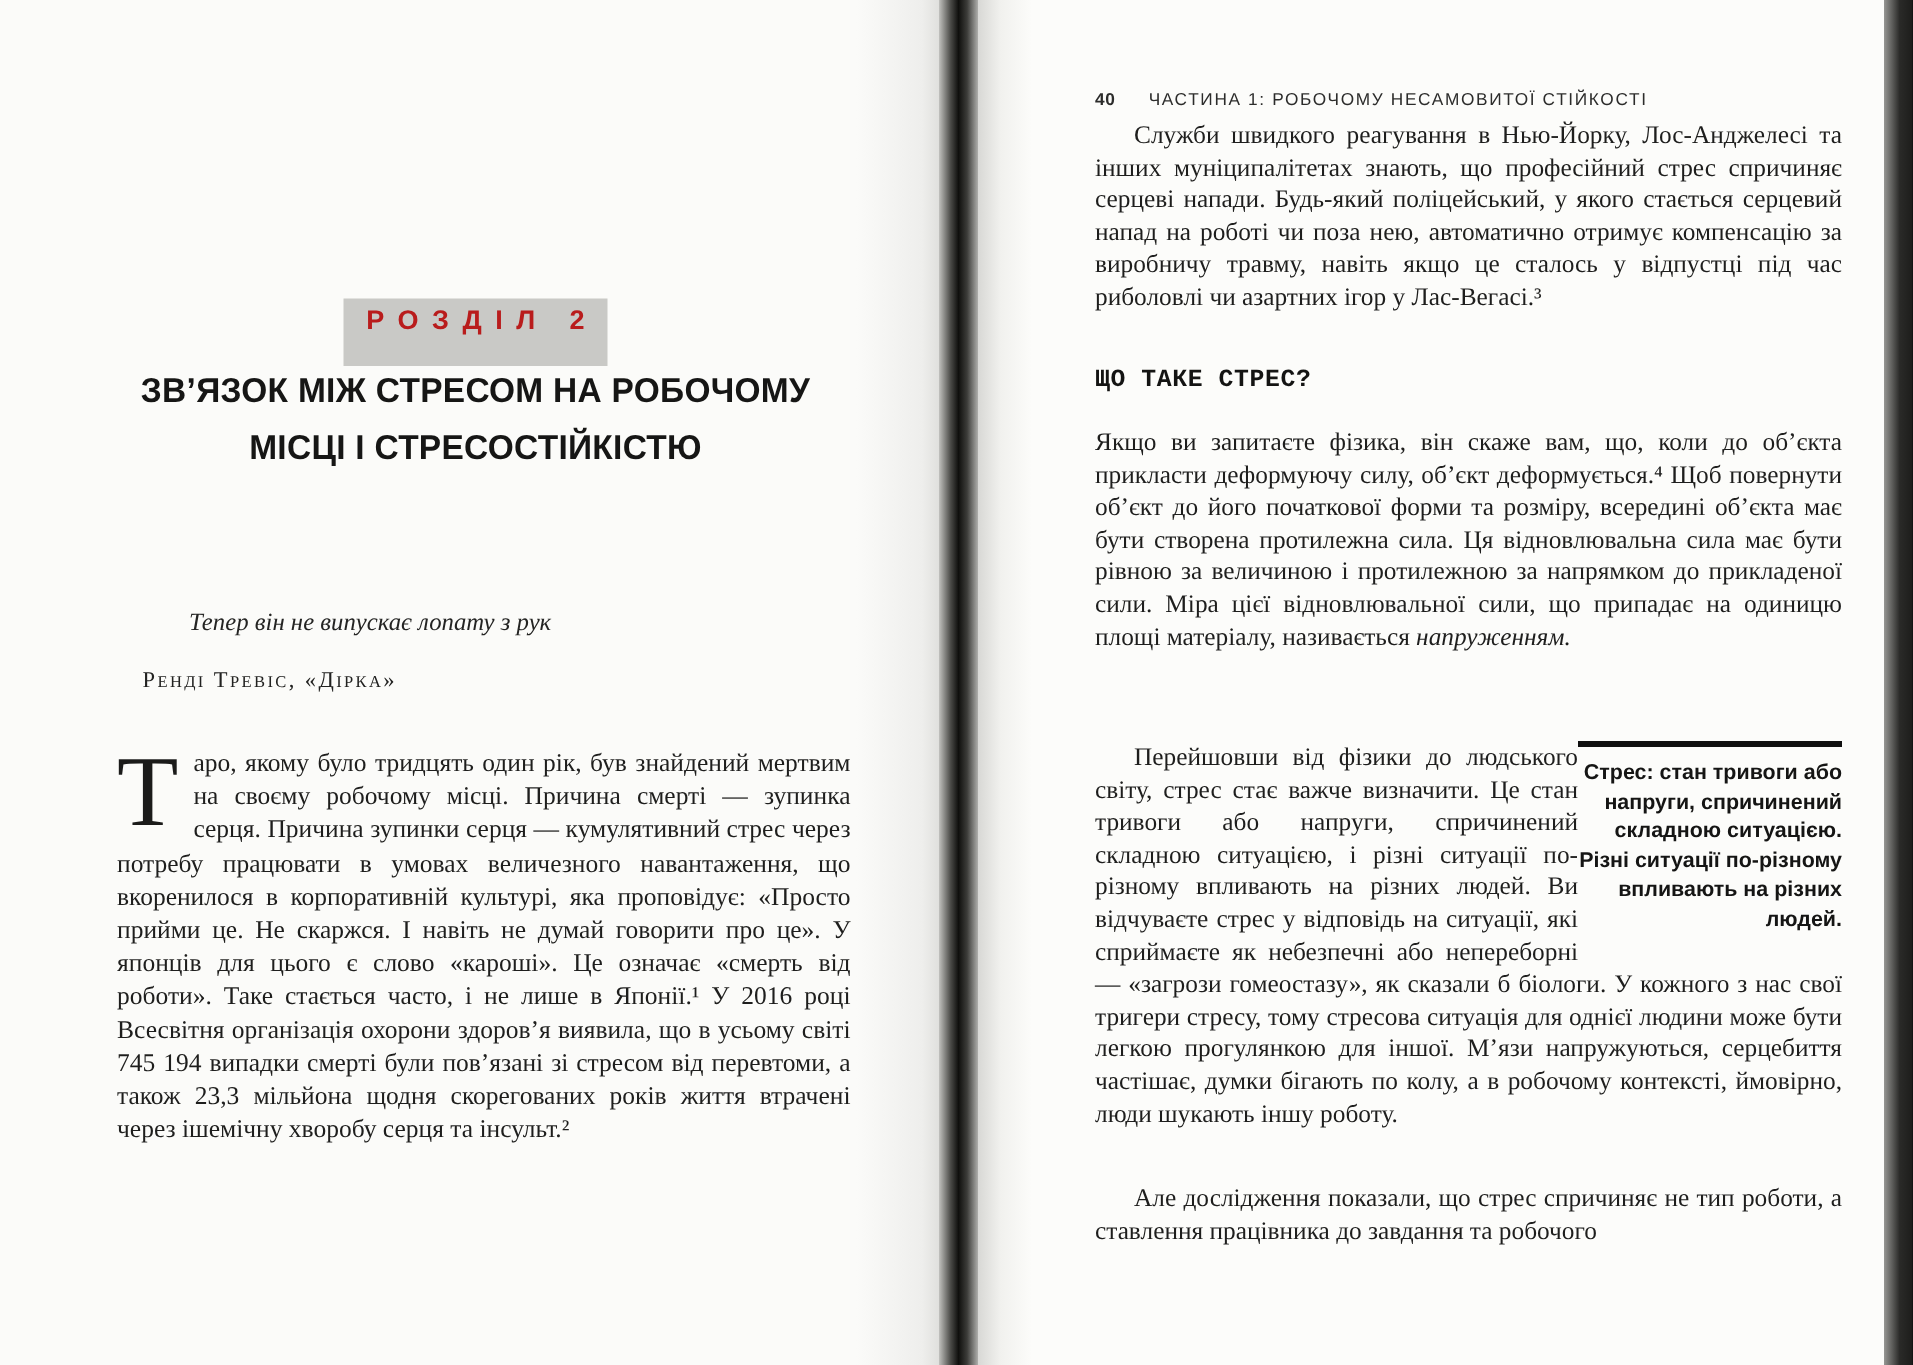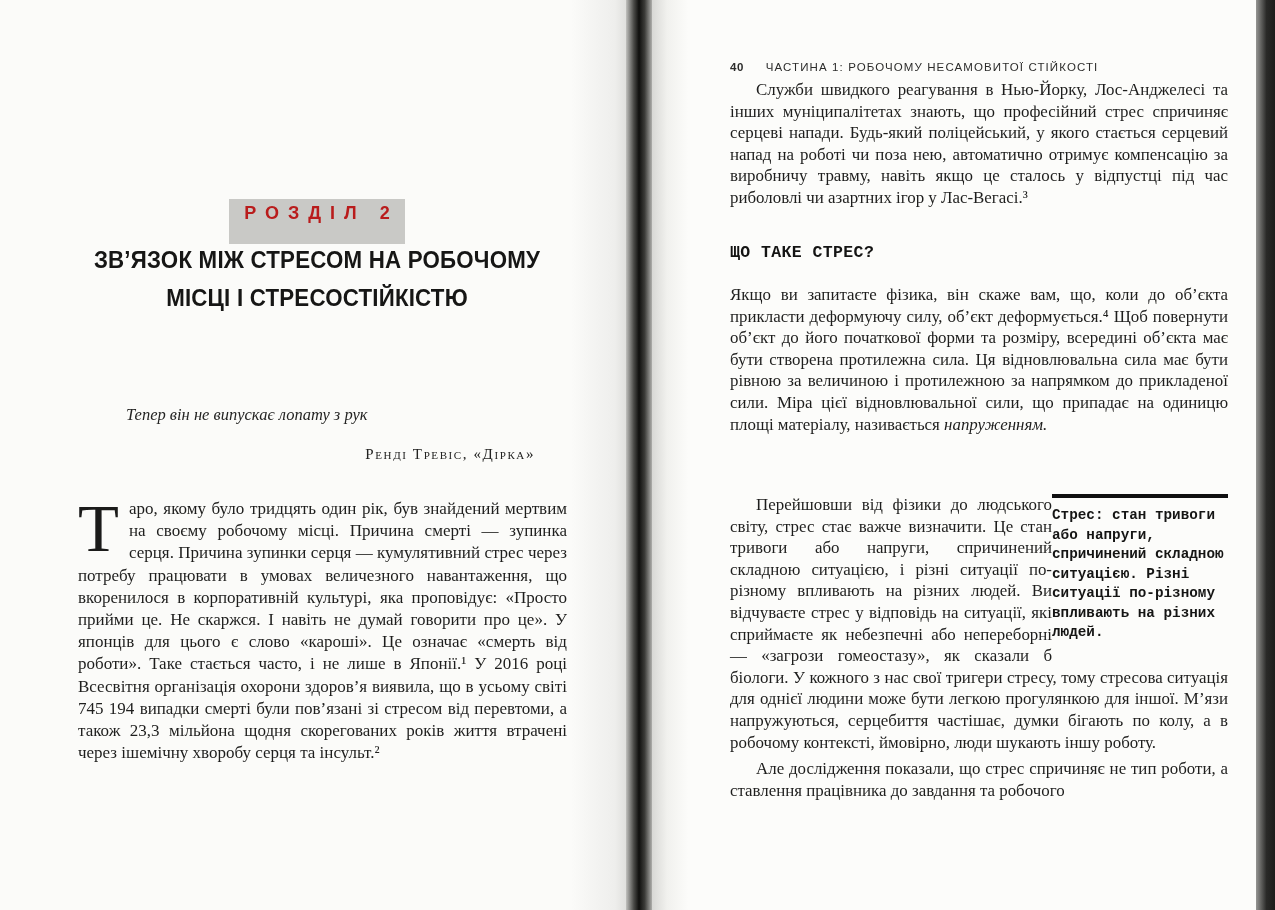--- a/index.html
+++ b/index.html
@@ -79,21 +79,21 @@
     font-size: 16.5px;
     line-height: 22px;
     color: #242423;
     margin-left: 30px;
   }
   .epigraph span { display: block; }
   .epigraph-attribution {
     position: absolute;
     left: 95px; top: 446px;
     width: 440px;
-    text-align: right;
+    text-align: left;
     font-variant: small-caps;
     letter-spacing: 1.6px;
     font-size: 15px;
     color: #222221;
   }
   .left-body {
     position: absolute;
     left: 78px; top: 498px;
     width: 489px;
     font-size: 17px;
@@ -132,34 +132,34 @@
     font-family: Liberation Mono, monospace;
     font-weight: bold;
     font-size: 16.5px;
     letter-spacing: 0.4px;
     color: #141413;
   }
   .para2 { top: 284px; }
   .para2 em { }
   .para3 { top: 451px; text-indent: 26px; }
   .para4 { top: 494px; text-indent: 26px; }
-  .para5 { top: 758px; text-indent: 26px; }
+  .para5 { top: 788px; text-indent: 26px; }
 
   .sidebar {
     display: block;
     float: right;
     width: 176px;
     margin: 0 0 10px 0;
     border-top: 4px solid #101010;
     padding-top: 8px;
-    font-family: Liberation Mono, monospace;
+    font-family: Liberation Sans, sans-serif;
     font-weight: bold;
     font-size: 14.3px;
     line-height: 19.5px;
-    text-align: left;
+    text-align: right;
     text-indent: 0;
     color: #151514;
   }
 </style>
 </head>
 <body>
 
 <div class="book">
 
   <div class="page page-left">

